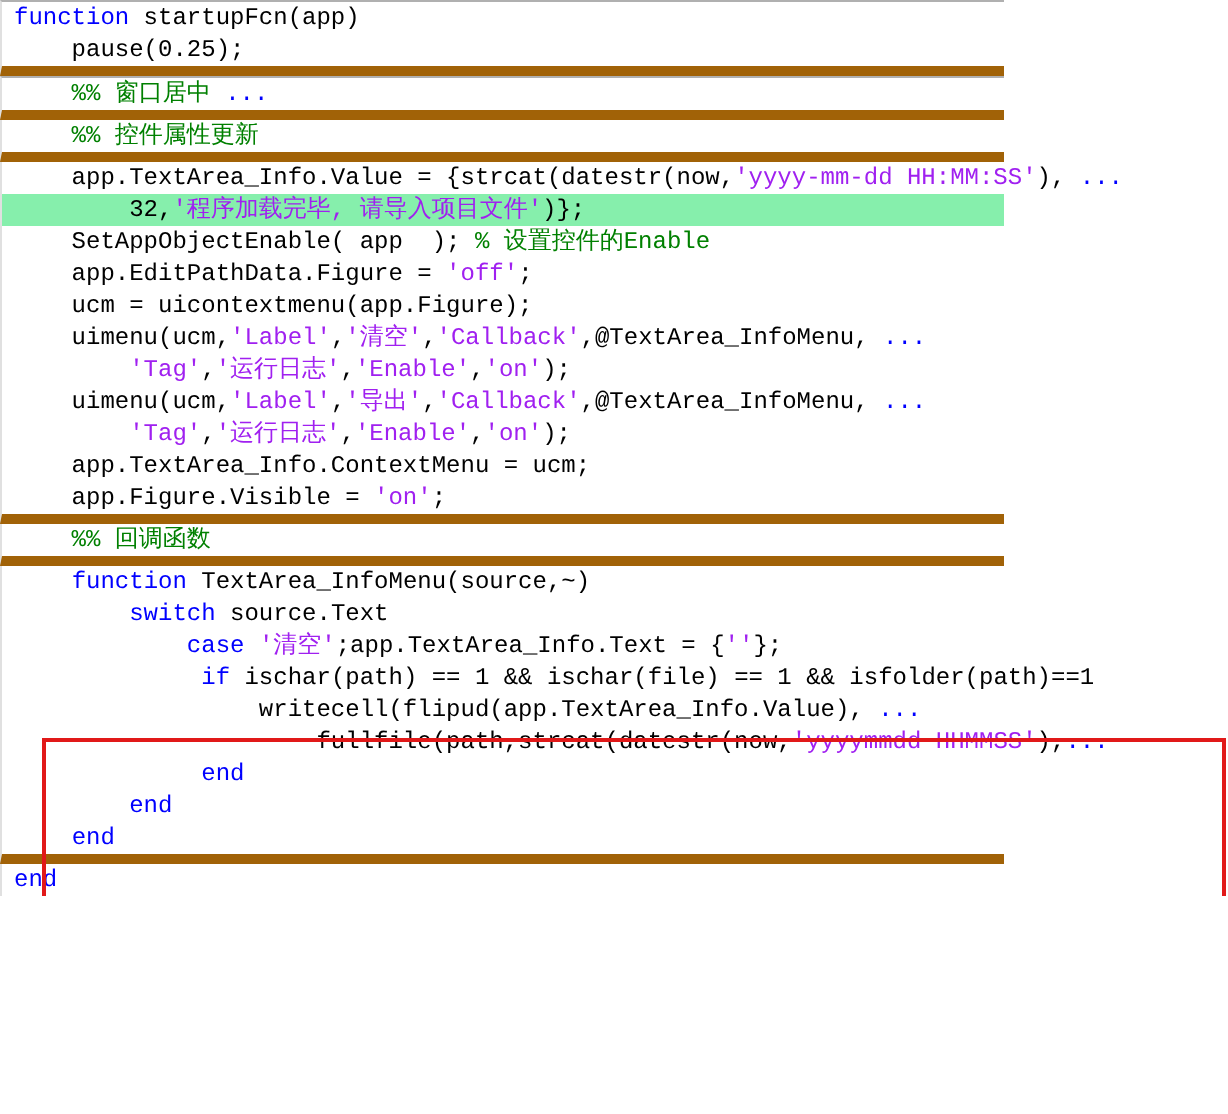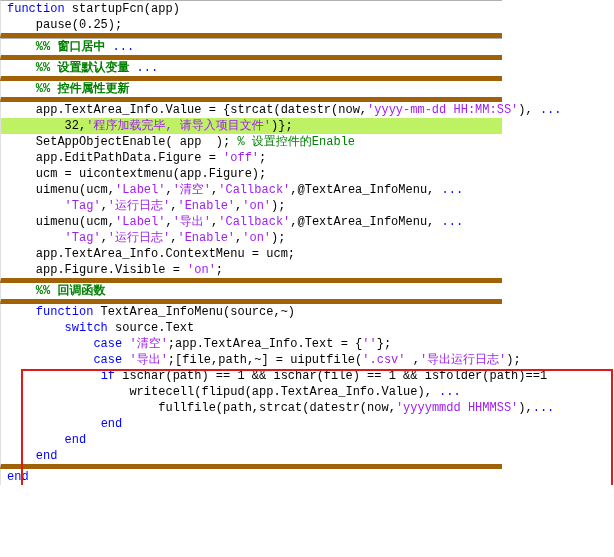--- a/index.html
+++ b/index.html
@@ -28,56 +28,54 @@
 .kw { color: #0000ff; }
 .str { color: #a020f0; }
 .com { color: #008000; }
 .plain { color: #000000; }
 .sect-top {
   border-top: 1px solid #b0b0b0;
 }
 .sect-bot {
   border-bottom: 5px solid #a16207;
 }
-.section-green .com { font-weight: bold; margin-top: 36px; }
+.section-green .com { font-weight: normal; margin-top: 36px; }
 .hl {
-  background: #bef264;
+  background: #86efac;
 }
 .redbox {
   position: absolute;
   border: 2px solid #e11919;
   pointer-events: none;
 }
 </style>
 </head>
 <body>
 
 <div class="editor">
 
 <div class="line sect-top"><span class="kw">function</span><span class="plain"> startupFcn(app)</span></div>
 <div class="line sect-bot"><span class="plain">    pause(0.25);</span></div>
 <div class="line section-green sect-bot sect-top"><span class="com">    %% 窗口居中 </span><span class="kw">...</span></div>
-<div class="line section-green sect-bot"><span class="com">    %% 设置默认变量 </span><span class="kw">...</span></div>
 <div class="line section-green sect-bot"><span class="com">    %% 控件属性更新</span></div>
 <div class="line"><span class="plain">    app.TextArea_Info.Value = {strcat(datestr(now,</span><span class="str">'yyyy-mm-dd HH:MM:SS'</span><span class="plain">), </span><span class="kw">...</span></div>
 <div class="line hl"><span class="plain">        32,</span><span class="str">'程序加载完毕, 请导入项目文件'</span><span class="plain">)};</span></div>
 <div class="line"><span class="plain">    SetAppObjectEnable( app  ); </span><span class="com">% 设置控件的Enable</span></div>
 <div class="line"><span class="plain">    app.EditPathData.Figure = </span><span class="str">'off'</span><span class="plain">;</span></div>
 <div class="line"><span class="plain">    ucm = uicontextmenu(app.Figure);</span></div>
 <div class="line"><span class="plain">    uimenu(ucm,</span><span class="str">'Label'</span><span class="plain">,</span><span class="str">'清空'</span><span class="plain">,</span><span class="str">'Callback'</span><span class="plain">,@TextArea_InfoMenu, </span><span class="kw">...</span></div>
 <div class="line"><span class="plain">        </span><span class="str">'Tag'</span><span class="plain">,</span><span class="str">'运行日志'</span><span class="plain">,</span><span class="str">'Enable'</span><span class="plain">,</span><span class="str">'on'</span><span class="plain">);</span></div>
 <div class="line"><span class="plain">    uimenu(ucm,</span><span class="str">'Label'</span><span class="plain">,</span><span class="str">'导出'</span><span class="plain">,</span><span class="str">'Callback'</span><span class="plain">,@TextArea_InfoMenu, </span><span class="kw">...</span></div>
 <div class="line"><span class="plain">        </span><span class="str">'Tag'</span><span class="plain">,</span><span class="str">'运行日志'</span><span class="plain">,</span><span class="str">'Enable'</span><span class="plain">,</span><span class="str">'on'</span><span class="plain">);</span></div>
 <div class="line"><span class="plain">    app.TextArea_Info.ContextMenu = ucm;</span></div>
 <div class="line sect-bot"><span class="plain">    app.Figure.Visible = </span><span class="str">'on'</span><span class="plain">;</span></div>
 <div class="line section-green sect-bot"><span class="com">    %% 回调函数</span></div>
 <div class="line"><span class="plain">    </span><span class="kw">function</span><span class="plain"> TextArea_InfoMenu(source,~)</span></div>
 <div class="line"><span class="plain">        </span><span class="kw">switch</span><span class="plain"> source.Text</span></div>
 <div class="line"><span class="plain">            </span><span class="kw">case </span><span class="str">'清空'</span><span class="plain">;app.TextArea_Info.Text = {</span><span class="str">''</span><span class="plain">};</span></div>
-<div class="line"><span class="plain">            </span><span class="kw">case </span><span class="str">'导出'</span><span class="plain">;[file,path,~] = uiputfile(</span><span class="str">'.csv'</span><span class="plain"> ,</span><span class="str">'导出运行日志'</span><span class="plain">);</span></div>
 <div class="line"><span class="plain">             </span><span class="kw">if</span><span class="plain"> ischar(path) == 1 &amp;&amp; ischar(file) == 1 &amp;&amp; isfolder(path)==1</span></div>
 <div class="line"><span class="plain">                 writecell(flipud(app.TextArea_Info.Value), </span><span class="kw">...</span></div>
 <div class="line"><span class="plain">                     fullfile(path,strcat(datestr(now,</span><span class="str">'yyyymmdd HHMMSS'</span><span class="plain">),</span><span class="kw">...</span></div>
 <div class="line"><span class="plain">             </span><span class="kw">end</span></div>
 <div class="line"><span class="plain">        </span><span class="kw">end</span></div>
 <div class="line sect-bot"><span class="plain">    </span><span class="kw">end</span></div>
 <div class="line"><span class="kw">end</span></div>
 
 <div class="redbox" style="top:369px;left:21px;width:588px;height:178px;"></div>
 </div>

